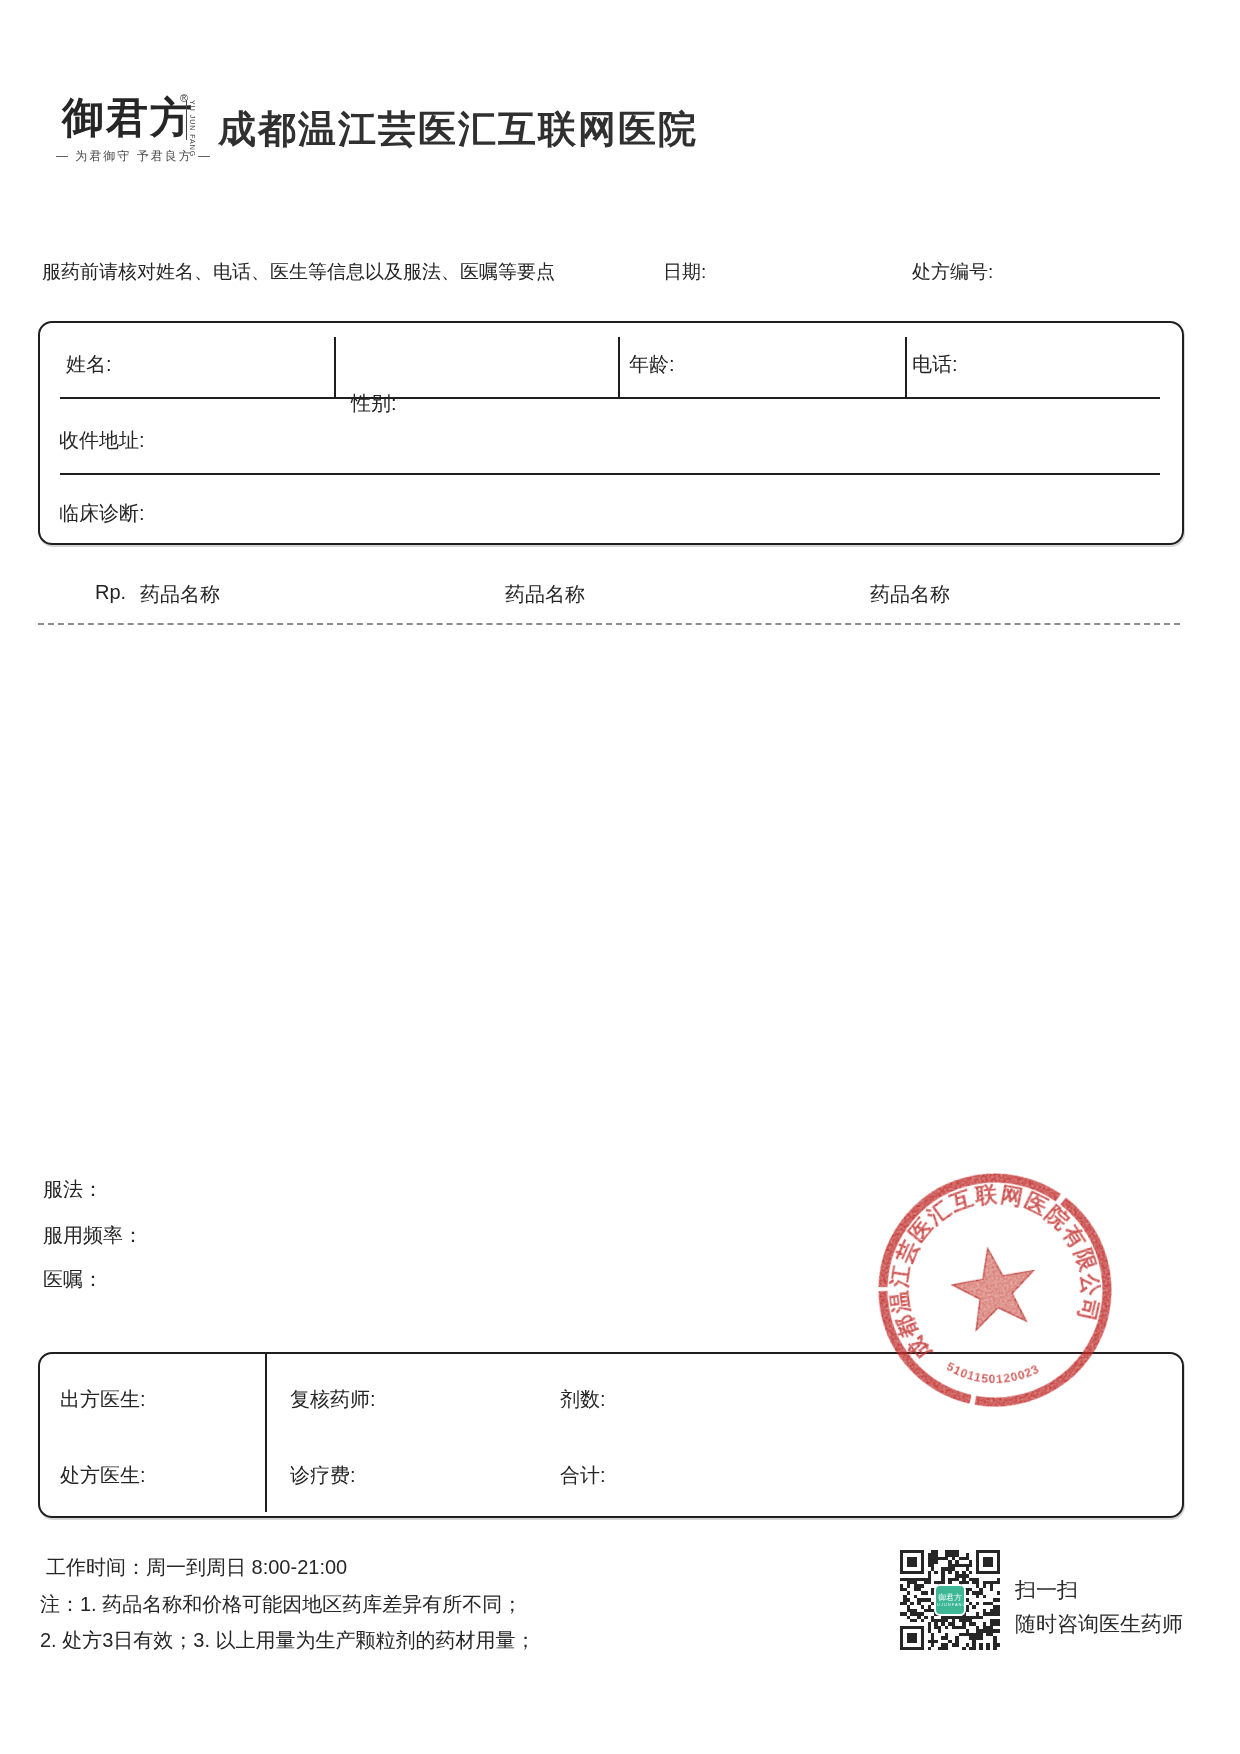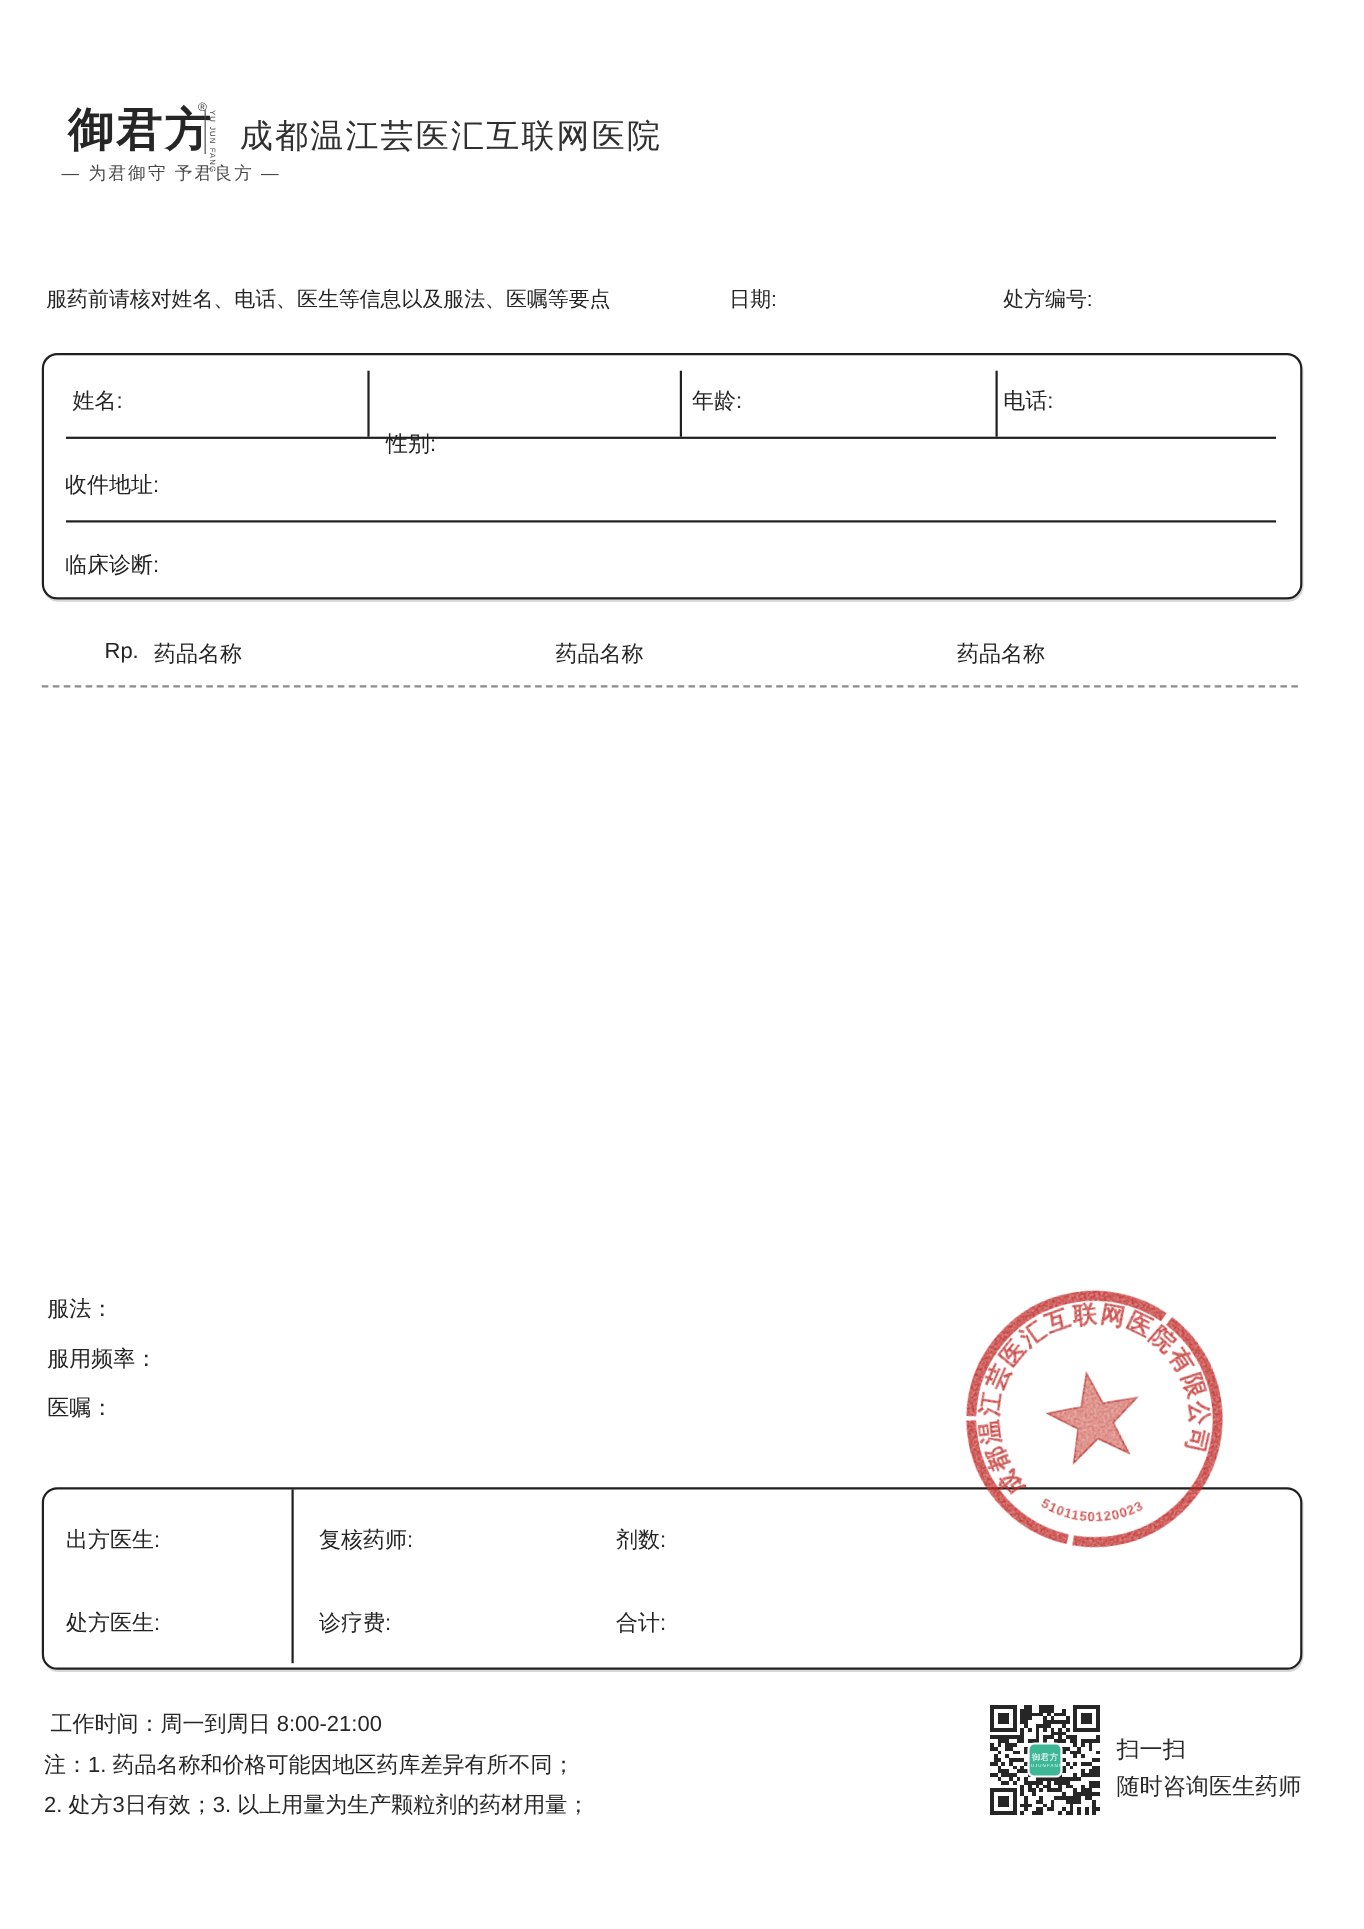--- a/index.html
+++ b/index.html
@@ -5,22 +5,22 @@
   html,body{margin:0;padding:0;background:#ffffff;}
   .page{position:relative;width:1240px;height:1754px;background:#fff;overflow:hidden;
         font-family:"Liberation Sans","DejaVu Sans",sans-serif;color:#222;}
   .abs{position:absolute;white-space:nowrap;}
   
   .logo-text{font-family:"DejaVu Serif","Liberation Serif",serif;font-weight:700;
              font-size:42px;line-height:44px;color:#262626;letter-spacing:2px;}
   .logo-reg{font-size:11px;color:#333;}
   .logo-vert{writing-mode:vertical-rl;font-size:7px;letter-spacing:1px;color:#444;
              border-left:1px solid #444;padding-left:2px;height:40px;}
-  .logo-tagline{font-size:16px;letter-spacing:2px;color:#4a4a4a;}
-  .title{font-size:30px;font-weight:400;color:#303030;letter-spacing:2px;}
+  .logo-tagline{font-size:12px;letter-spacing:2px;color:#4a4a4a;}
+  .title{font-size:38px;font-weight:700;color:#303030;letter-spacing:2px;}
   
   .lbl{font-size:20px;color:#242424;}
   .small-lbl{font-size:19px;color:#242424;}
   
   .box{position:absolute;border:2px solid #1f1f1f;border-radius:14px;background:transparent;
        box-shadow:1px 2px 0 rgba(90,90,90,.25);}
   .hline{position:absolute;height:2px;background:#1f1f1f;}
   .vline{position:absolute;width:2px;background:#1f1f1f;}
   .dashed{position:absolute;border-top:2px dashed #8c8c8c;height:0;}
   

